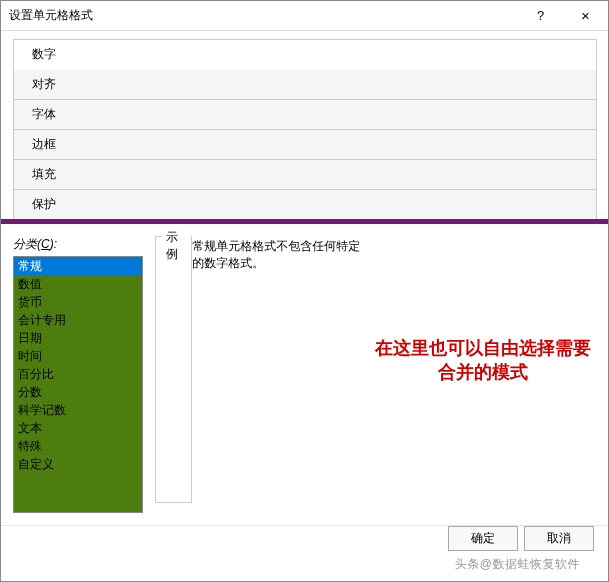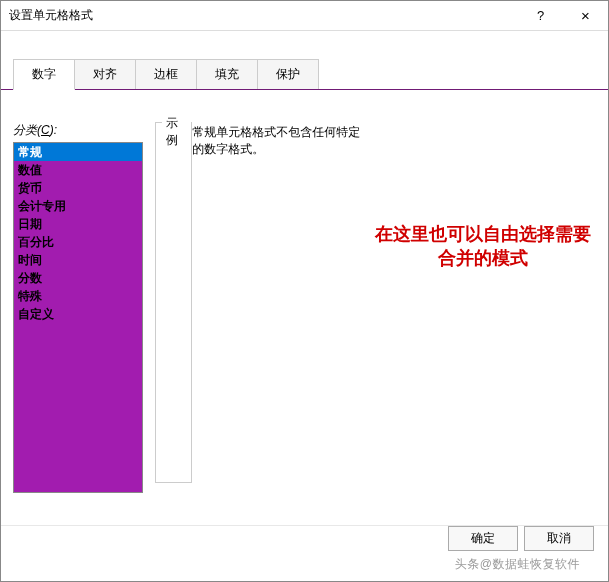--- a/index.html
+++ b/index.html
@@ -12,21 +12,20 @@
       overflow: hidden;
       position: relative;
     }
     .dialog {
       width: 609px;
       height: 582px;
       border: 1px solid #888;
       background: #fff;
       display: flex;
       flex-direction: column;
-      gap: 20px;
     }
     .titlebar {
       height: 30px;
       display: flex;
       align-items: center;
       padding-left: 8px;
       border-bottom: 1px solid #ddd;
     }
     .titlebar-text { flex: 1; font-size: 12px; color: #000; }
     .titlebar-btn {
@@ -36,22 +35,23 @@
       align-items: center;
       justify-content: center;
       font-size: 13px;
       color: #000;
       cursor: pointer;
     }
     .titlebar-btn.close { font-size: 15px; }
     .tabs {
       display: flex;
       padding: 8px 12px 0 12px;
-      border-bottom: 1px solid #701a75;
+      border-bottom: 5px solid #701a75;
       gap: 0;
+      flex-direction: column;
     }
     .tab {
       padding: 6px 18px;
       border: 1px solid #ccc;
       border-bottom: none;
       background: #f5f5f5;
       cursor: pointer;
       font-size: 12px;
       position: relative;
       margin-right: -1px;
@@ -67,24 +67,23 @@
       padding: 12px;
       display: flex;
       gap: 12px;
     }
     .left-col { width: 130px; display: flex; flex-direction: column; }
     .category-label { margin-bottom: 3px; font-size: 12px; font-style: italic; }
     .category-label u { text-decoration: underline; }
     .listbox {
       flex: 1;
       border: 1px solid #888;
-      background: #a21caf;
+      background: #4d7c0f;
       overflow-y: scroll;
       height: 340px;
-      font-weight: bold;
     }
     .listbox::-webkit-scrollbar { width: 16px; }
     .listbox::-webkit-scrollbar-track { background: #f0f0f0; border-left: 1px solid #ddd; }
     .listbox::-webkit-scrollbar-thumb { background: #c8c8c8; }
     .listbox::-webkit-scrollbar-button { background: #f0f0f0; height: 16px; border: 1px solid #ddd; }
     .list-item {
       padding: 1px 4px;
       cursor: pointer;
       font-size: 12px;
       line-height: 16px;
@@ -155,37 +154,40 @@
 
   <div class="titlebar">
     <span class="titlebar-text">设置单元格格式</span>
     <div class="titlebar-btn">?</div>
     <div class="titlebar-btn close">×</div>
   </div>
 
   <div class="tabs">
     <div class="tab active">数字</div>
     <div class="tab">对齐</div>
+    <div class="tab">字体</div>
     <div class="tab">边框</div>
     <div class="tab">填充</div>
     <div class="tab">保护</div>
   </div>
 
   <div class="content">
     <div class="left-col">
       <div class="category-label"><span>分类(</span><u>C</u><span>):</span></div>
       <div class="listbox">
         <div class="list-item selected">常规</div>
         <div class="list-item">数值</div>
         <div class="list-item">货币</div>
         <div class="list-item">会计专用</div>
         <div class="list-item">日期</div>
+        <div class="list-item">时间</div>
         <div class="list-item">百分比</div>
-        <div class="list-item">时间</div>
         <div class="list-item">分数</div>
+        <div class="list-item">科学记数</div>
+        <div class="list-item">文本</div>
         <div class="list-item">特殊</div>
         <div class="list-item">自定义</div>
       </div>
     </div>
 
     <div class="right-col">
       <div class="example-group">
         <div class="example-label">示例</div>
         <div class="example-value">75</div>
       </div>

